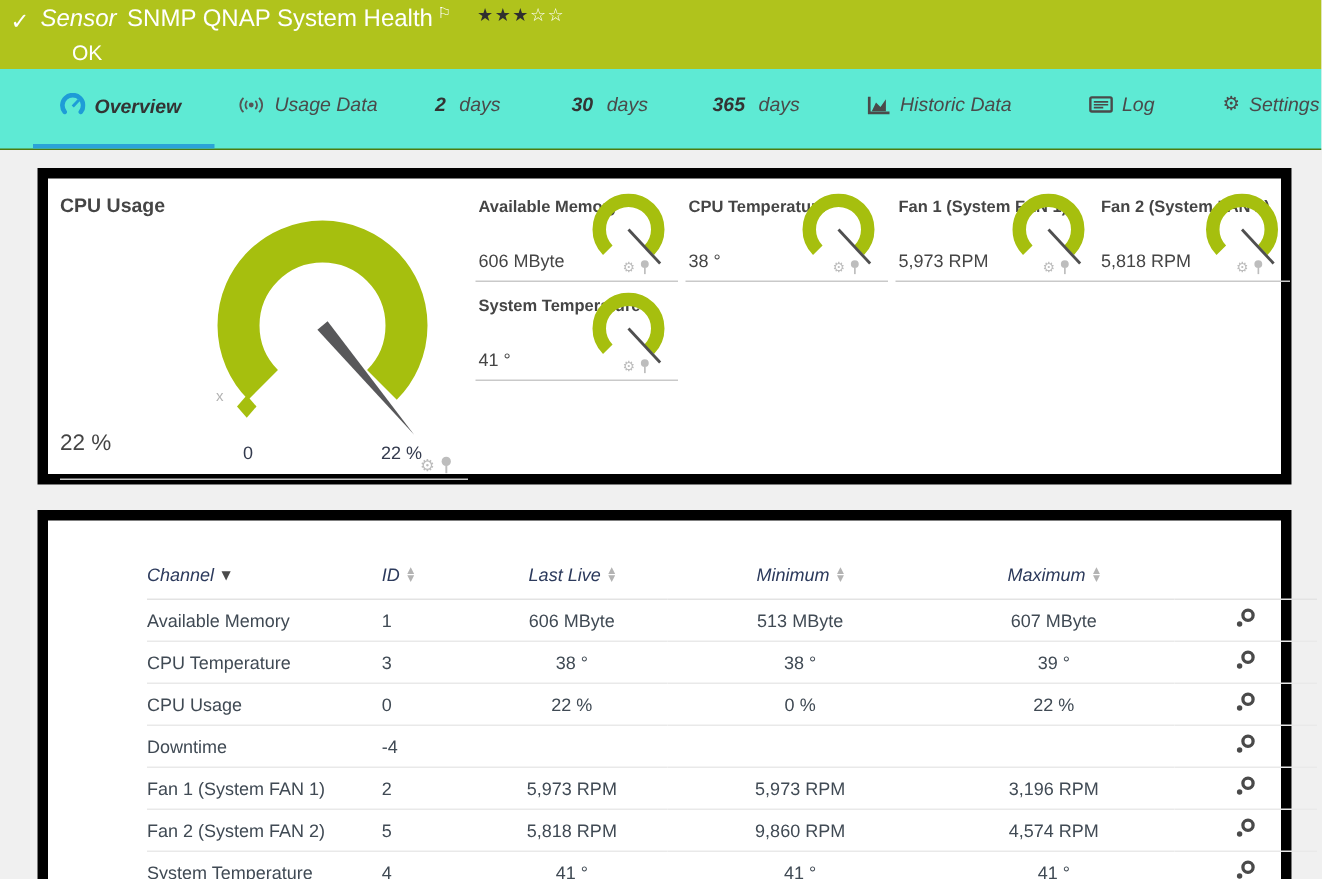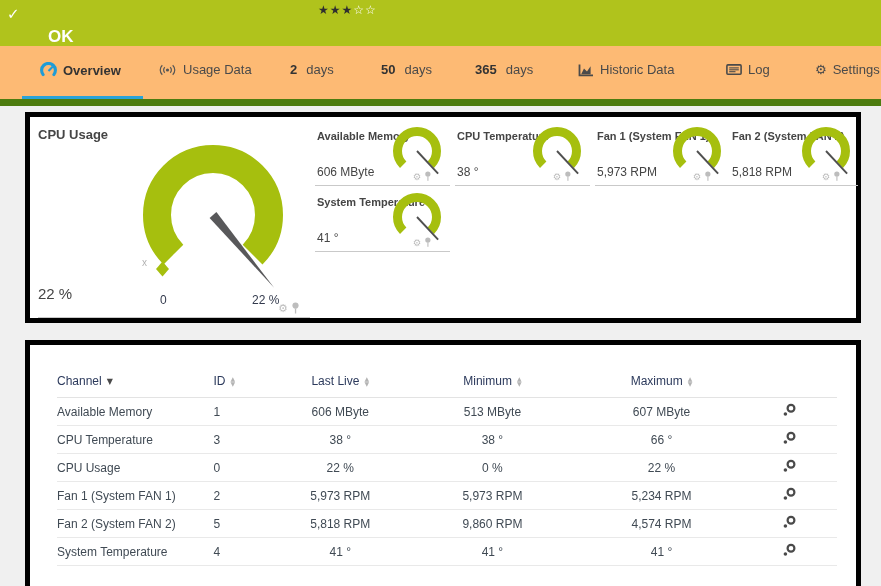--- a/index.html
+++ b/index.html
@@ -14,31 +14,31 @@
   
   .banner{position:absolute;left:0;top:0;width:881px;height:46px;background:#b0c31c;color:#fff;}
   .banner-check{position:absolute;left:7px;top:5px;font-size:15px;font-weight:bold;}
   .banner-line{position:absolute;left:27px;top:4px;font-size:16px;white-space:nowrap;}
   .banner-kind{font-style:italic;margin-right:7px;}
   .banner-title{font-style:normal;}
   .banner-flag{position:absolute;top:0px;font-size:10px;margin-left:3px;}
   .banner-stars{position:absolute;left:318px;top:3px;font-size:12px;letter-spacing:1px;}
   .stars-filled{color:#2f2f2f;}
   .stars-empty{color:#ffffff;}
-  .banner-ok{position:absolute;left:48px;top:27px;font-size:17px;font-weight:bold;color:#fff;text-align:center;}
-
-  
-  .tabstrip{position:absolute;left:0;top:46px;width:881px;height:53px;background:#fdba74;border-bottom:7px solid #4d7c0f;}
+  .banner-ok{position:absolute;left:48px;top:27px;font-size:14px;font-weight:normal;color:#fff;text-align:center;}
+
+  
+  .tabstrip{position:absolute;left:0;top:46px;width:881px;height:53px;background:#5eead4;border-bottom:1px solid #4d7c0f;font-style:italic;}
   .tab{position:absolute;top:16px;font-size:13px;color:#4a4a4a;cursor:pointer;white-space:nowrap;display:flex;align-items:center;gap:6px;}
   .tab .tnum{font-weight:bold;color:#333;margin-right:3px;}
   .tab.active{color:#333;font-weight:bold;}
   .tab-underline{position:absolute;left:22px;top:50px;width:121px;height:3px;background:#2aa3d8;}
 
   
-  .panel{position:absolute;background:#fff;border:5px solid #000000;box-sizing:border-box;}
+  .panel{position:absolute;background:#fff;border:7px solid #000000;box-sizing:border-box;padding-left:39px;}
   #gauge-panel{left:25px;top:112px;width:836px;height:211px;}
   #table-panel{left:25px;top:340px;width:836px;height:260px;}
 
   
   .gp-title{position:absolute;left:8px;top:10px;font-size:13px;font-weight:bold;color:#454545;}
   .big-gauge-svg{position:absolute;left:88px;top:3px;}
   .scale-min{position:absolute;left:130px;top:176px;font-size:12px;color:#333a4d;}
   .scale-max{position:absolute;left:222px;top:176px;font-size:12px;color:#333a4d;}
   .big-value{position:absolute;left:8px;top:168px;font-size:15px;color:#454545;}
   .x-marker{position:absolute;left:112px;top:140px;font-size:10px;color:#b3b3b3;}
@@ -60,31 +60,34 @@
   table.channels{border-collapse:collapse;table-layout:fixed;margin:20px 0 0 27px;width:780px;font-size:12px;color:#404a54;}
   table.channels th{height:32px;font-weight:500;color:#2c3a5c;vertical-align:middle;border-bottom:1px solid #e3e3e3;padding:0;}
   table.channels td{height:27px;vertical-align:middle;border-bottom:1px solid #e9e9e9;padding:0;}
   .col-channel{width:148px;text-align:left;}
   .col-id{width:60px;text-align:left;}
   .col-last{width:120px;text-align:center;}
   .col-min{width:168px;text-align:center;padding-right:4px;}
   .col-max{width:152px;text-align:center;padding-right:4px;}
   .col-set{width:90px;text-align:center;}
   th.col-min,td.col-min{padding-right:4px;}
-  .hdr{display:inline-flex;align-items:center;gap:5px;cursor:pointer;}
+  .hdr{display:inline-flex;align-items:center;gap:5px;cursor:pointer;font-style:italic;}
   .hdr.right{justify-content:flex-end;}
   .sort-single{font-size:8px;color:#4a4a4a;font-family:"DejaVu Sans",sans-serif;}
   .sort-dbl{display:inline-flex;flex-direction:column;line-height:5px;font-size:6px;color:#b3b3b3;font-family:"DejaVu Sans",sans-serif;}
   .rowset{cursor:pointer;display:inline-block;}
 </style>
 </head>
 <body>
 
 <div class="banner">
   <span class="banner-check ico">✓</span>
+  <div class="banner-line">
+    <span class="banner-kind">Sensor</span><span class="banner-title">SNMP QNAP System Health</span><span class="banner-flag ico">⚐</span>
+  </div>
   <span class="banner-stars ico"><span class="stars-filled">★★★</span><span class="stars-empty">☆☆</span></span>
   <span class="banner-ok">OK</span>
 </div>
 
 <div class="tabstrip">
   <span class="tab active" style="left:40px">
     <svg width="17" height="16" viewBox="0 0 16 16">
         <path d="M2.6,12.6 A6.9,6.9 0 1 1 13.4,12.6" stroke="#1e9cd7" stroke-width="3.1" fill="none" stroke-linecap="round"></path>
         <line x1="8" y1="9" x2="12.1" y2="4.7" stroke="#1e9cd7" stroke-width="2"></line>
       </svg>
@@ -98,21 +101,21 @@
         <path d="M12.2,4.3 A3.7,3.7 0 0 1 12.2,9.7" stroke="#555" stroke-width="1.2" fill="none"></path>
         <path d="M14.7,2.2 A6.6,6.6 0 0 1 14.7,11.8" stroke="#555" stroke-width="1.2" fill="none"></path>
       </svg>
     <span>Usage Data</span>
   </span>
   <span class="tab" style="left:290px">
     <span class="tnum">2</span>
       <span>days</span>
   </span>
   <span class="tab" style="left:381px">
-    <span class="tnum">50</span>
+    <span class="tnum">30</span>
       <span>days</span>
   </span>
   <span class="tab" style="left:475px">
     <span class="tnum">365</span>
       <span>days</span>
   </span>
   <span class="tab" style="left:578px">
     <svg width="16" height="14" viewBox="0 0 16 14">
         <path d="M1.5,1.5 L1.5,12.3 L15,12.3" stroke="#4a4a4a" stroke-width="1.8" fill="none"></path>
         <path d="M3.2,11.2 L6,5.4 L9,8.4 L12.6,3.2 L12.6,11.2 Z" fill="#4a4a4a"></path>
@@ -288,43 +291,54 @@
         <td class="col-set"><span class="rowset"><svg width="15" height="14" viewBox="0 0 15 14">
                 <circle cx="9" cy="5.2" r="3.4" fill="none" stroke="#4a4a4a" stroke-width="2.2"></circle>
                 <circle cx="3.4" cy="11" r="1.8" fill="#4a4a4a"></circle>
               </svg></span></td>
       </tr>
       <tr>
         <td class="col-channel">CPU Temperature</td>
         <td class="col-id">3</td>
         <td class="col-last">38 °</td>
         <td class="col-min">38 °</td>
-        <td class="col-max">66 °</td>
+        <td class="col-max">39 °</td>
         <td class="col-set"><span class="rowset"><svg width="15" height="14" viewBox="0 0 15 14">
                 <circle cx="9" cy="5.2" r="3.4" fill="none" stroke="#4a4a4a" stroke-width="2.2"></circle>
                 <circle cx="3.4" cy="11" r="1.8" fill="#4a4a4a"></circle>
               </svg></span></td>
       </tr>
       <tr>
         <td class="col-channel">CPU Usage</td>
         <td class="col-id">0</td>
         <td class="col-last">22 %</td>
         <td class="col-min">0 %</td>
         <td class="col-max">22 %</td>
         <td class="col-set"><span class="rowset"><svg width="15" height="14" viewBox="0 0 15 14">
                 <circle cx="9" cy="5.2" r="3.4" fill="none" stroke="#4a4a4a" stroke-width="2.2"></circle>
                 <circle cx="3.4" cy="11" r="1.8" fill="#4a4a4a"></circle>
               </svg></span></td>
       </tr>
       <tr>
+        <td class="col-channel">Downtime</td>
+        <td class="col-id">-4</td>
+        <td class="col-last"></td>
+        <td class="col-min"></td>
+        <td class="col-max"></td>
+        <td class="col-set"><span class="rowset"><svg width="15" height="14" viewBox="0 0 15 14">
+                <circle cx="9" cy="5.2" r="3.4" fill="none" stroke="#4a4a4a" stroke-width="2.2"></circle>
+                <circle cx="3.4" cy="11" r="1.8" fill="#4a4a4a"></circle>
+              </svg></span></td>
+      </tr>
+      <tr>
         <td class="col-channel">Fan 1 (System FAN 1)</td>
         <td class="col-id">2</td>
         <td class="col-last">5,973 RPM</td>
         <td class="col-min">5,973 RPM</td>
-        <td class="col-max">5,234 RPM</td>
+        <td class="col-max">3,196 RPM</td>
         <td class="col-set"><span class="rowset"><svg width="15" height="14" viewBox="0 0 15 14">
                 <circle cx="9" cy="5.2" r="3.4" fill="none" stroke="#4a4a4a" stroke-width="2.2"></circle>
                 <circle cx="3.4" cy="11" r="1.8" fill="#4a4a4a"></circle>
               </svg></span></td>
       </tr>
       <tr>
         <td class="col-channel">Fan 2 (System FAN 2)</td>
         <td class="col-id">5</td>
         <td class="col-last">5,818 RPM</td>
         <td class="col-min">9,860 RPM</td>

